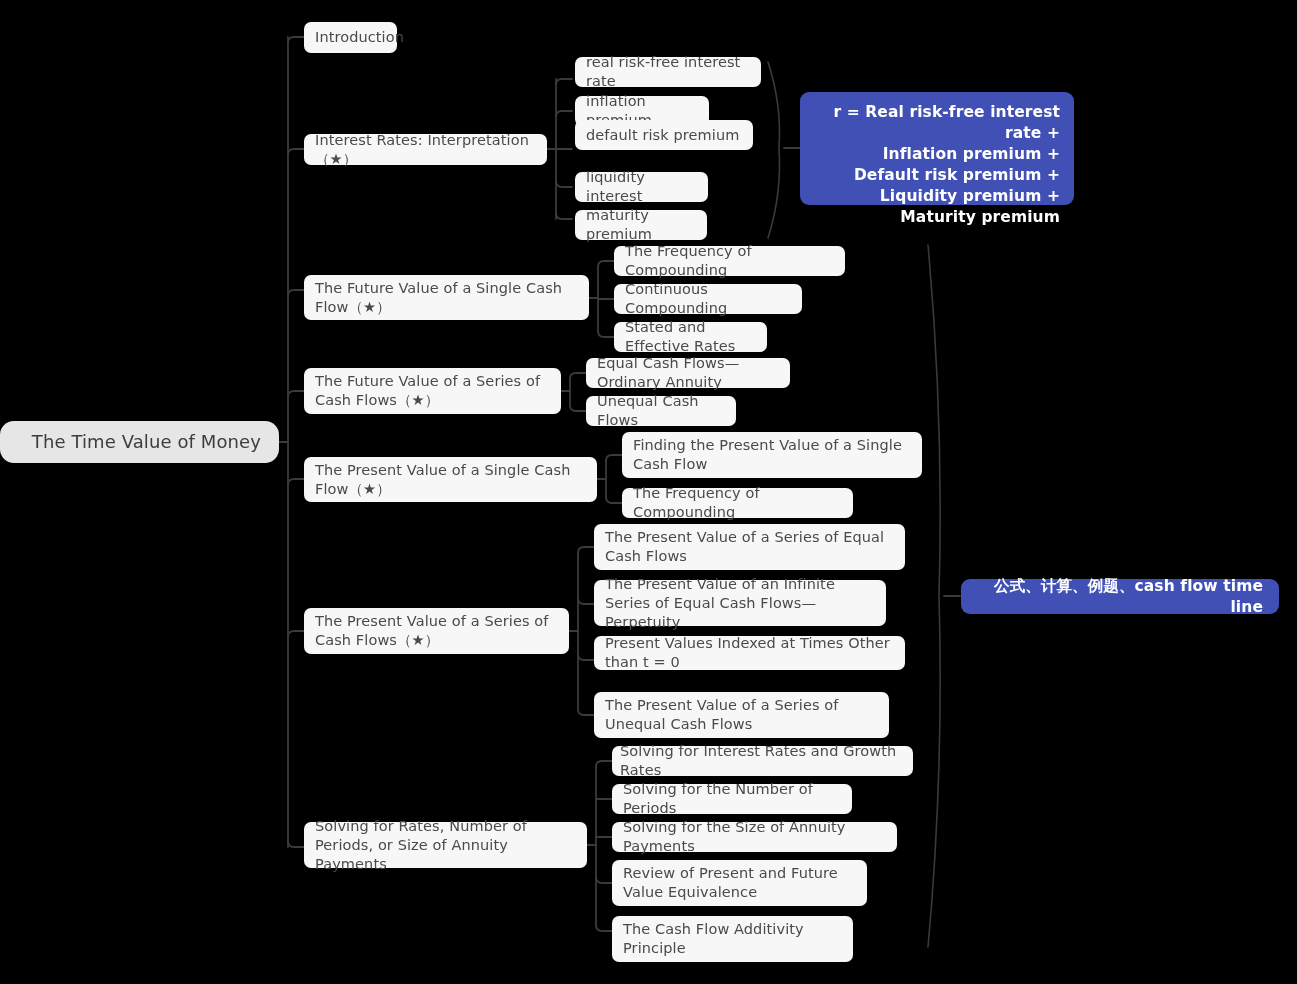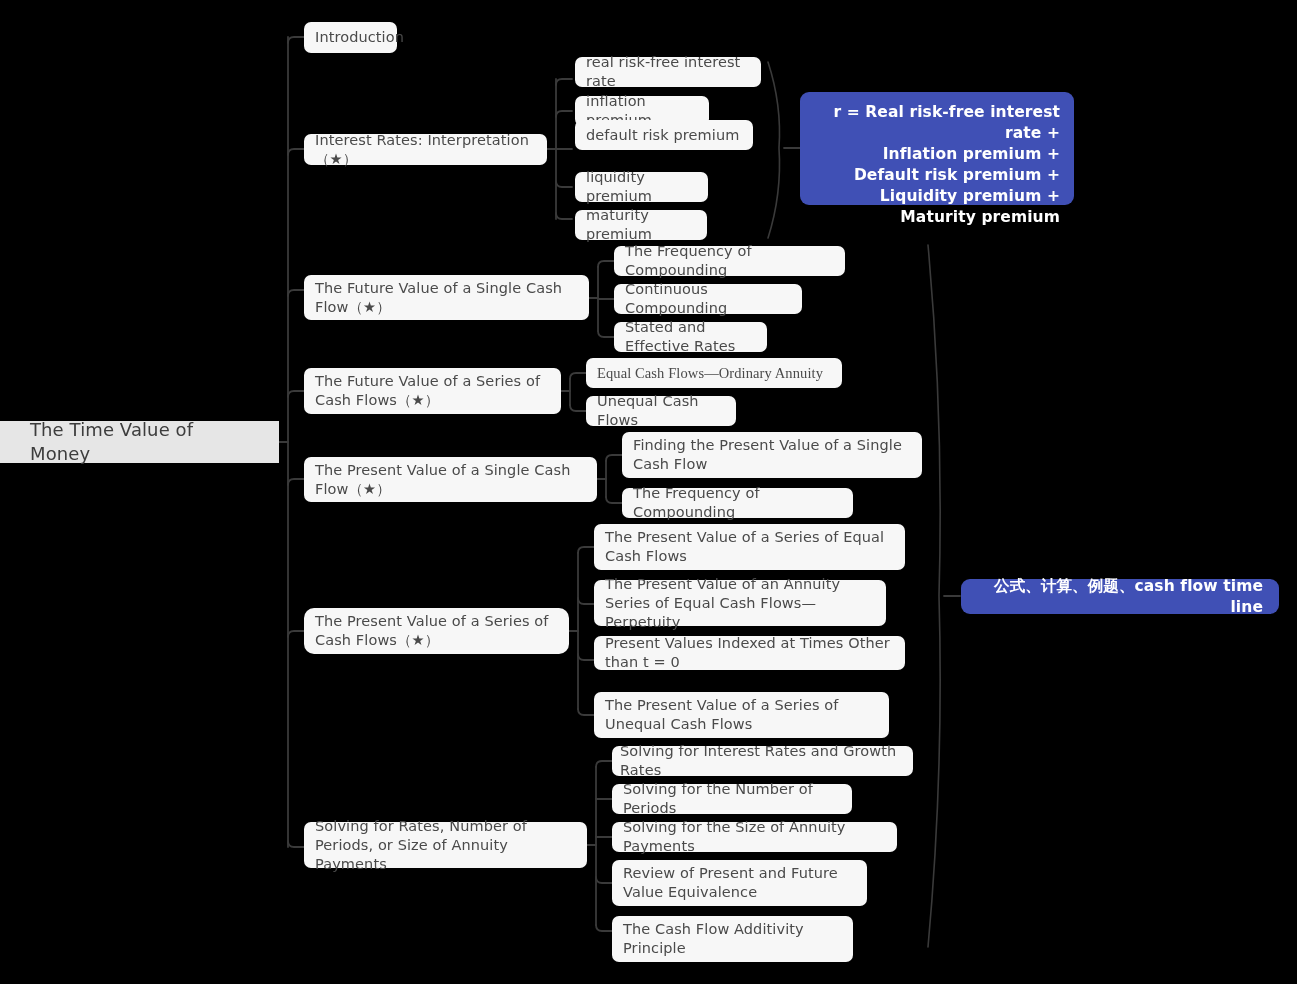--- a/index.html
+++ b/index.html
@@ -39,22 +39,22 @@
     font-size: 14.5px;
     line-height: 19px;
     padding: 6px 11px;
     letter-spacing: 0.1px;
   }
   .node.root {
     background: #e6e6e6;
     color: #3d3d3d;
     font-size: 18px;
     line-height: 24px;
-    border-radius: 0;
-    padding: 9px 30px;
+    border-radius: 14px;
+    padding: 9px 18px;
     justify-content: flex-end;
   }
   .node.accent {
     background: #4050b5;
     color: #ffffff;
     font-weight: bold;
     text-align: right;
     justify-content: center;
     border-radius: 9px;
   }
@@ -158,39 +158,39 @@
   </div>
 
   <div class="node" style="left:304px; top:368px; width:257px; height:46px;">
     <span class="nlabel">The Future Value of a Series of Cash Flows（★）</span>
   </div>
 
   <div class="node" style="left:304px; top:457px; width:293px; height:45px;">
     <span class="nlabel">The Present Value of a Single Cash Flow（★）</span>
   </div>
 
-  <div class="node" style="left:304px; top:608px; width:265px; height:46px;border-radius:10px;">
+  <div class="node" style="left:304px; top:608px; width:265px; height:46px;">
     <span class="nlabel">The Present Value of a Series of Cash Flows（★）</span>
   </div>
 
   <div class="node" style="left:304px; top:822px; width:283px; height:46px;">
     <span class="nlabel">Solving for Rates, Number of Periods, or Size of Annuity Payments</span>
   </div>
 
   <div class="node" style="left:575px; top:57px; width:186px; height:30px;">
     <span class="nlabel">real risk-free interest rate</span>
   </div>
   <div class="node" style="left:575px; top:96px; width:134px; height:30px;">
     <span class="nlabel">inflation premium</span>
   </div>
   <div class="node" style="left:575px; top:120px; width:178px; height:30px;text-align:center;">
     <span class="nlabel">default risk premium</span>
   </div>
   <div class="node" style="left:575px; top:172px; width:133px; height:30px;">
-    <span class="nlabel">liquidity premium</span>
+    <span class="nlabel">liquidity interest</span>
   </div>
   <div class="node" style="left:575px; top:210px; width:132px; height:30px;">
     <span class="nlabel">maturity premium</span>
   </div>
 
   <div class="node accent formula" style="left:800px; top:92px; width:274px; height:113px;">
     <span class="nlabel">r = Real risk-free interest rate +
 Inflation premium +
 Default risk premium +
 Liquidity premium +
@@ -200,39 +200,39 @@
   <div class="node" style="left:614px; top:246px; width:231px; height:30px;">
     <span class="nlabel">The Frequency of Compounding</span>
   </div>
   <div class="node" style="left:614px; top:284px; width:188px; height:30px;">
     <span class="nlabel">Continuous Compounding</span>
   </div>
   <div class="node" style="left:614px; top:322px; width:153px; height:30px;">
     <span class="nlabel">Stated and Effective Rates</span>
   </div>
 
-  <div class="node" style="left:586px; top:358px; width:256px; height:30px;font-family:Liberation Serif, serif;">
+  <div class="node" style="left:586px; top:358px; width:204px; height:30px;">
     <span class="nlabel">Equal Cash Flows—Ordinary Annuity</span>
   </div>
   <div class="node" style="left:586px; top:396px; width:150px; height:30px;">
     <span class="nlabel">Unequal Cash Flows</span>
   </div>
 
   <div class="node" style="left:622px; top:432px; width:300px; height:46px;">
     <span class="nlabel">Finding the Present Value of a Single Cash Flow</span>
   </div>
   <div class="node" style="left:622px; top:488px; width:231px; height:30px;">
     <span class="nlabel">The Frequency of Compounding</span>
   </div>
 
   <div class="node" style="left:594px; top:524px; width:311px; height:46px;">
     <span class="nlabel">The Present Value of a Series of Equal Cash Flows</span>
   </div>
   <div class="node" style="left:594px; top:580px; width:292px; height:46px;">
-    <span class="nlabel">The Present Value of an Annuity Series of Equal Cash Flows—Perpetuity</span>
+    <span class="nlabel">The Present Value of an Infinite Series of Equal Cash Flows—Perpetuity</span>
   </div>
   <div class="node" style="left:594px; top:636px; width:311px; height:34px;">
     <span class="nlabel">Present Values Indexed at Times Other than t = 0</span>
   </div>
   <div class="node" style="left:594px; top:692px; width:295px; height:46px;">
     <span class="nlabel">The Present Value of a Series of Unequal Cash Flows</span>
   </div>
 
   <div class="node" style="left:612px; top:746px; width:301px; height:30px;padding-left:8px;">
     <span class="nlabel">Solving for Interest Rates and Growth Rates</span>

